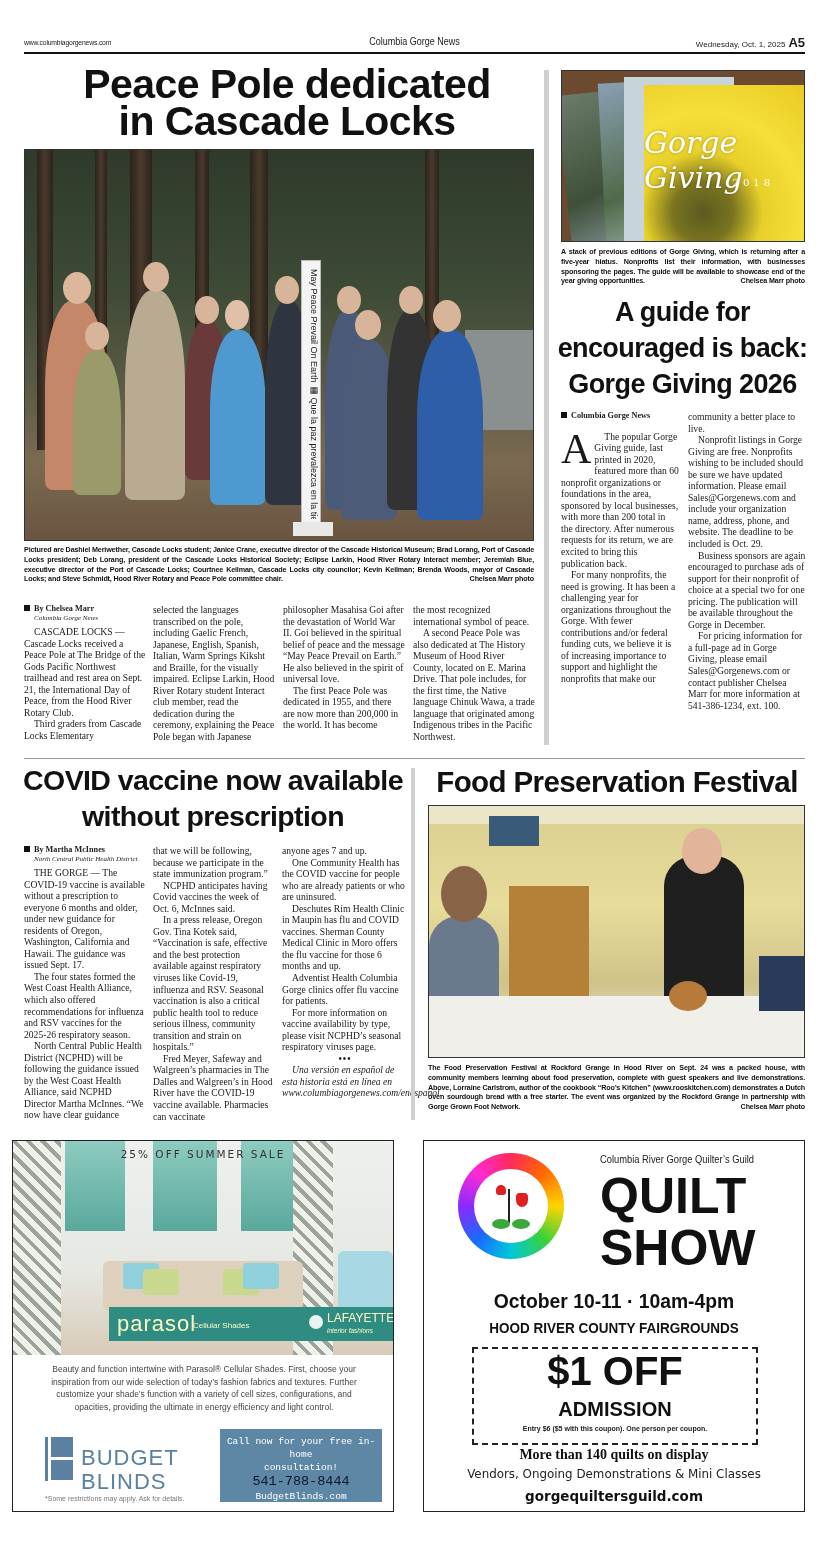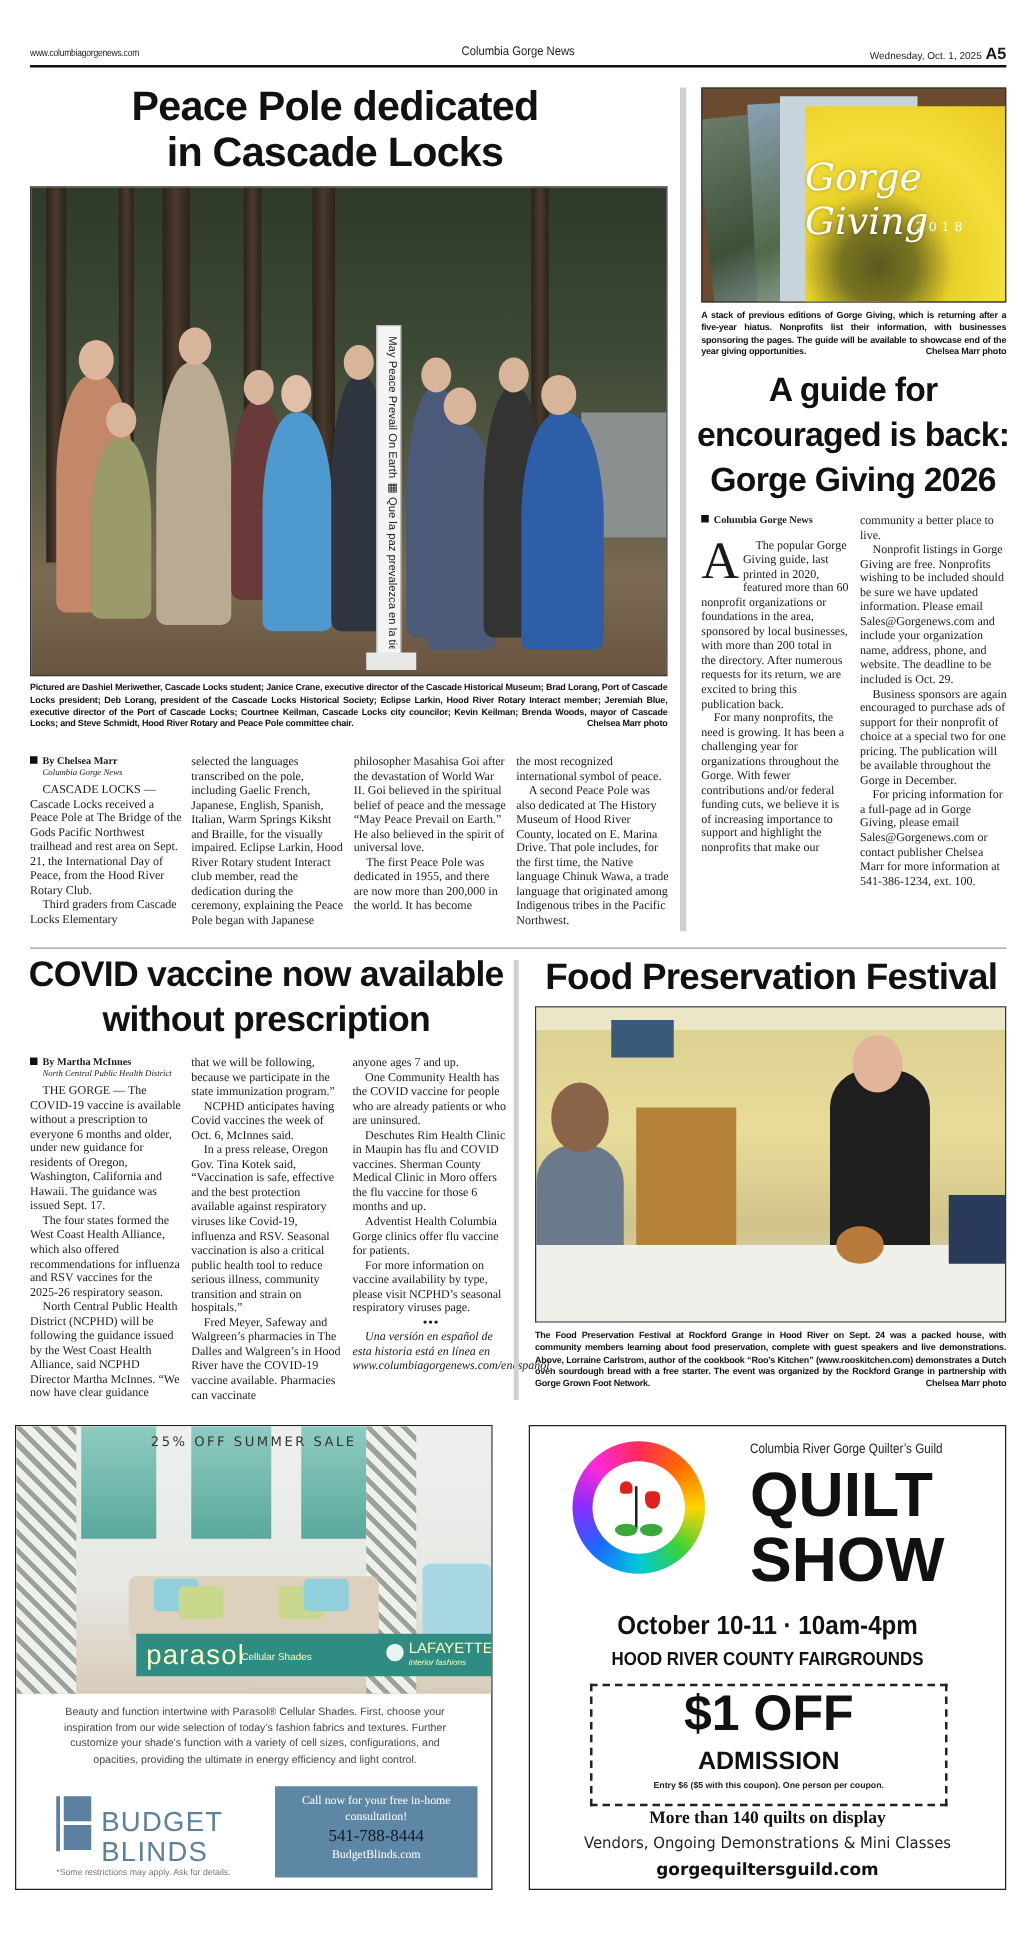--- a/index.html
+++ b/index.html
@@ -39,34 +39,34 @@
   
   .forest { background: linear-gradient(180deg, #2f3a2a 0%, #3d4a36 35%, #5a5a45 60%, #7b6a52 80%, #6a5540 100%); }
   .trunk { position: absolute; top: 0; background: linear-gradient(90deg, #2b231b, #4a3a2c, #2b231b); }
   .person { position: absolute; border-radius: 45% 45% 8px 8px; }
   .head { position: absolute; border-radius: 50%; background: #d8b49a; }
 
   
   .ad-box { border: 1px solid #222; background: #fff; }
   .blinds-text { font-family: "Liberation Sans", sans-serif; font-size: 8.5px; line-height: 12.5px; color: #444; text-align: center; }
   .bb-logo { font-family: "Liberation Sans", sans-serif; color: #5b80a0; font-weight: normal; letter-spacing: 1px; margin-top: 12px; }
-  .cta-box { background: #5e87a6; color: #fff; font-family: Liberation Serif, serif; text-align: center; }
+  .cta-box { background: #5e87a6; color: #fff; font-family: Liberation Mono, monospace; text-align: center; }
   .qs-big { font-family: "Liberation Sans", sans-serif; font-weight: bold; color: #111; line-height: 1; }
 </style>
 </head>
 <body>
 
 <div class="abs folio">
   <span class="l">www.columbiagorgenews.com</span>
   <span class="c">Columbia Gorge News</span>
   <span class="r"><span>Wednesday, Oct. 1, 2025</span><b>A5</b></span>
 </div>
 <div class="abs folio-rule"></div>
 
-<div class="abs headline" style="left:13px; top:66px; width:510px; font-size:33px; line-height:37px;">
+<div class="abs headline" style="left:32px; top:66px; width:510px; font-size:41px; line-height:37px;">
   <div>Peace Pole dedicated</div>
   <div>in Cascade Locks</div>
 </div>
 
 <div class="abs photo forest" style="left:24px; top:149px; width:510px; height:392px;">
 
   <div class="trunk" style="left:12px; width:16px; height:300px;"></div>
   <div class="trunk" style="left:70px; width:12px; height:280px;"></div>
   <div class="trunk" style="left:105px; width:22px; height:290px;"></div>
   <div class="trunk" style="left:170px; width:14px; height:240px;"></div>

